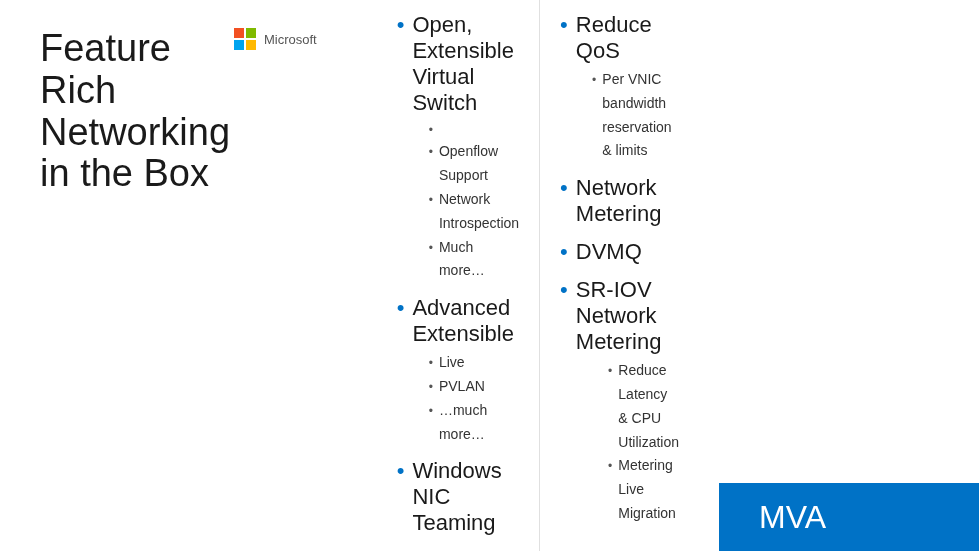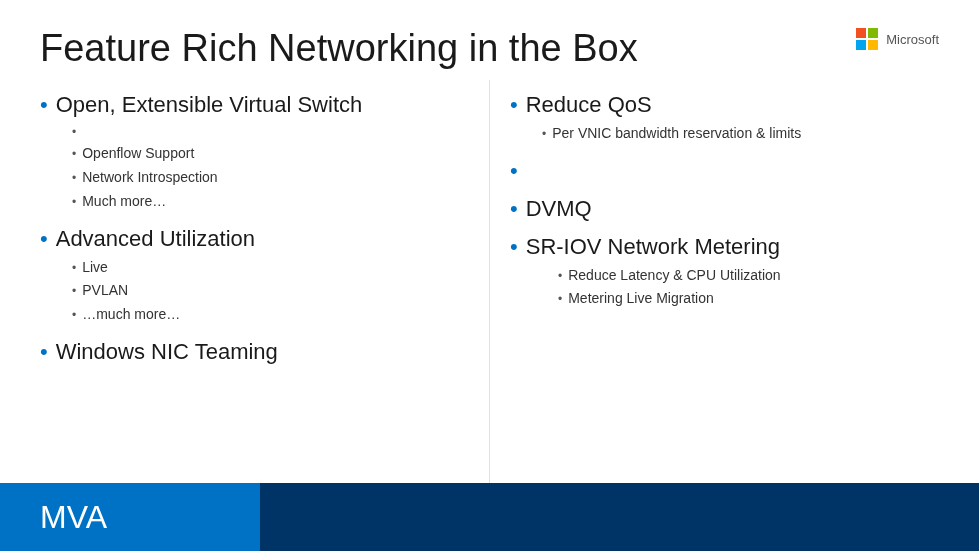--- a/index.html
+++ b/index.html
@@ -11,21 +11,21 @@
       font-family: 'Segoe UI', Arial, sans-serif;
       overflow: hidden;
     }
 
     .slide {
       width: 979px;
       height: 551px;
       background: #ffffff;
       position: relative;
       display: flex;
-      flex-direction: column;
+      flex-direction: row;
     }
 
     
     .header {
       padding: 28px 40px 10px 40px;
       display: flex;
       justify-content: space-between;
       align-items: flex-start;
     }
 
@@ -195,21 +195,21 @@
           <span>Network Introspection</span>
         </div>
         <div class="sub-bullet">
           <span class="sub-bullet-dot">•</span>
           <span>Much more…</span>
         </div>
       </div>
 
       <div class="main-bullet">
         <span class="main-bullet-dot">•</span>
-        <span>Advanced Utilization</span>
+        <span>Advanced Extensible</span>
       </div>
       <div class="sub-bullets">
         <div class="sub-bullet">
           <span class="sub-bullet-dot">•</span>
           <span>Live</span>
         </div>
         <div class="sub-bullet">
           <span class="sub-bullet-dot">•</span>
           <span>PVLAN</span>
         </div>
@@ -234,20 +234,21 @@
       </div>
       <div class="sub-bullets">
         <div class="sub-bullet">
           <span class="sub-bullet-dot">•</span>
           <span>Per VNIC bandwidth reservation &amp; limits</span>
         </div>
       </div>
 
       <div class="main-bullet">
         <span class="main-bullet-dot">•</span>
+        <span>Network Metering</span>
       </div>
 
       <div class="main-bullet">
         <span class="main-bullet-dot">•</span>
         <span>DVMQ</span>
       </div>
 
       <div class="main-bullet">
         <span class="main-bullet-dot">•</span>
         <span>SR-IOV Network Metering</span>

